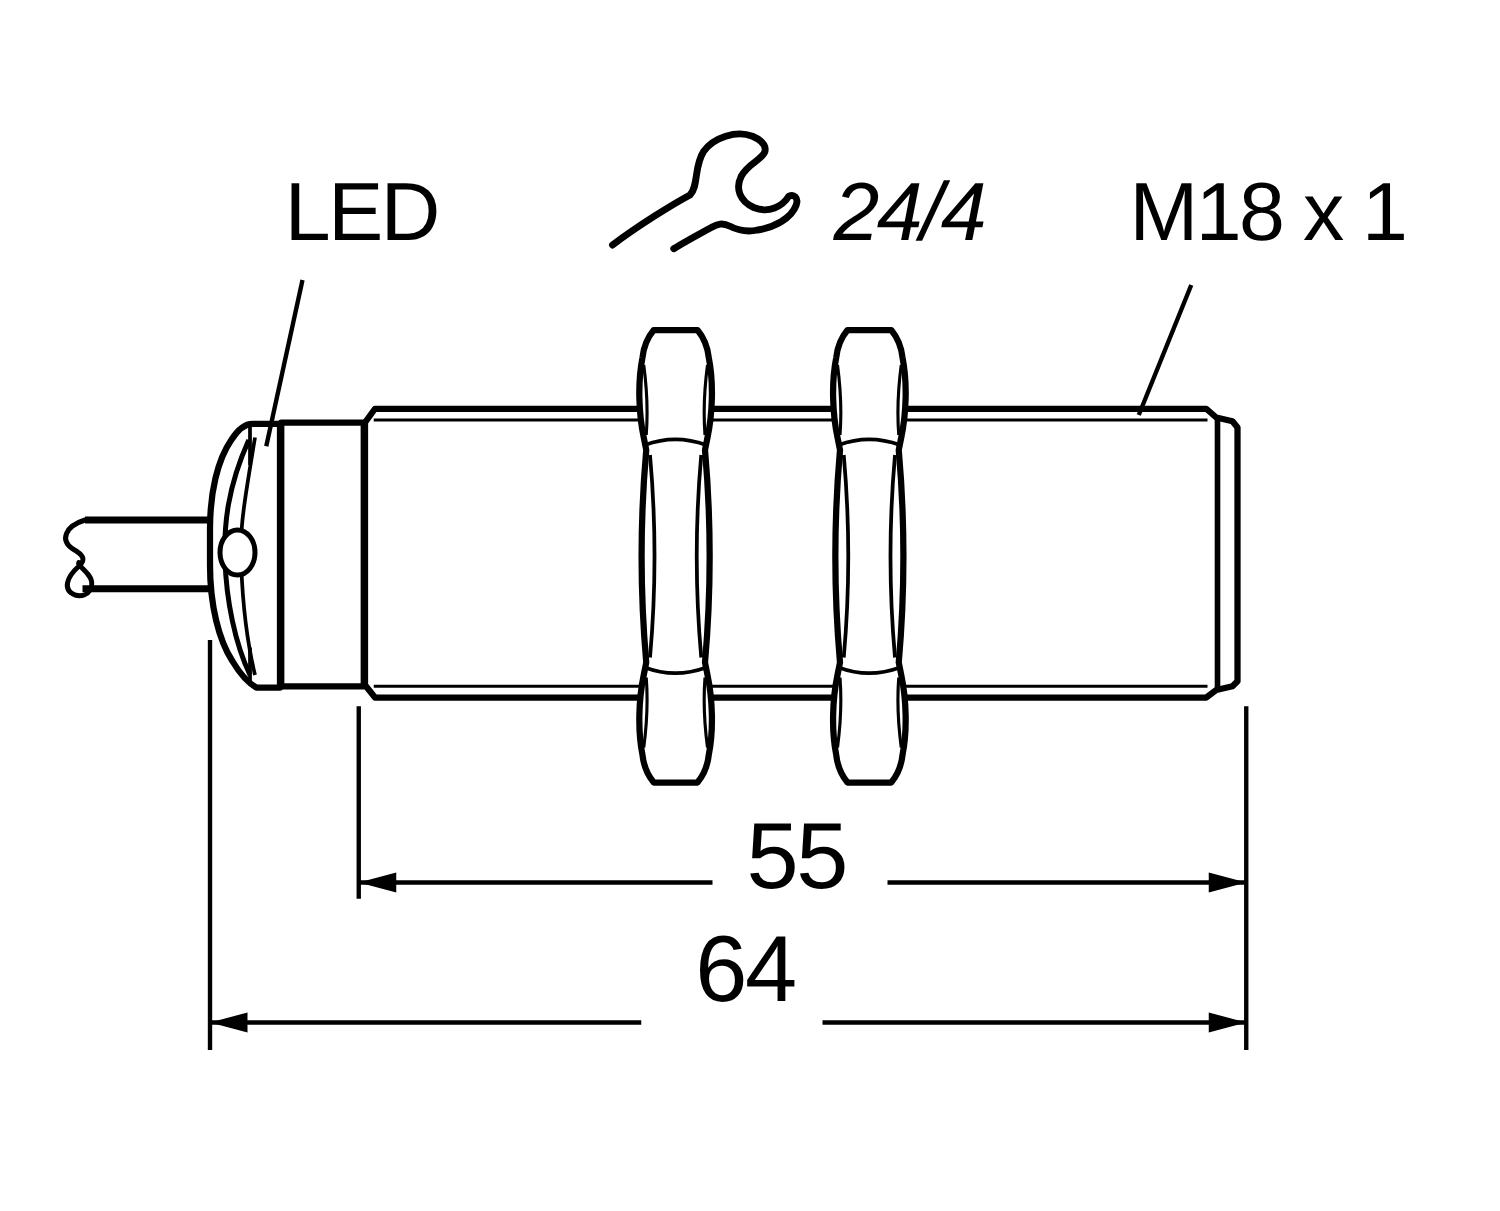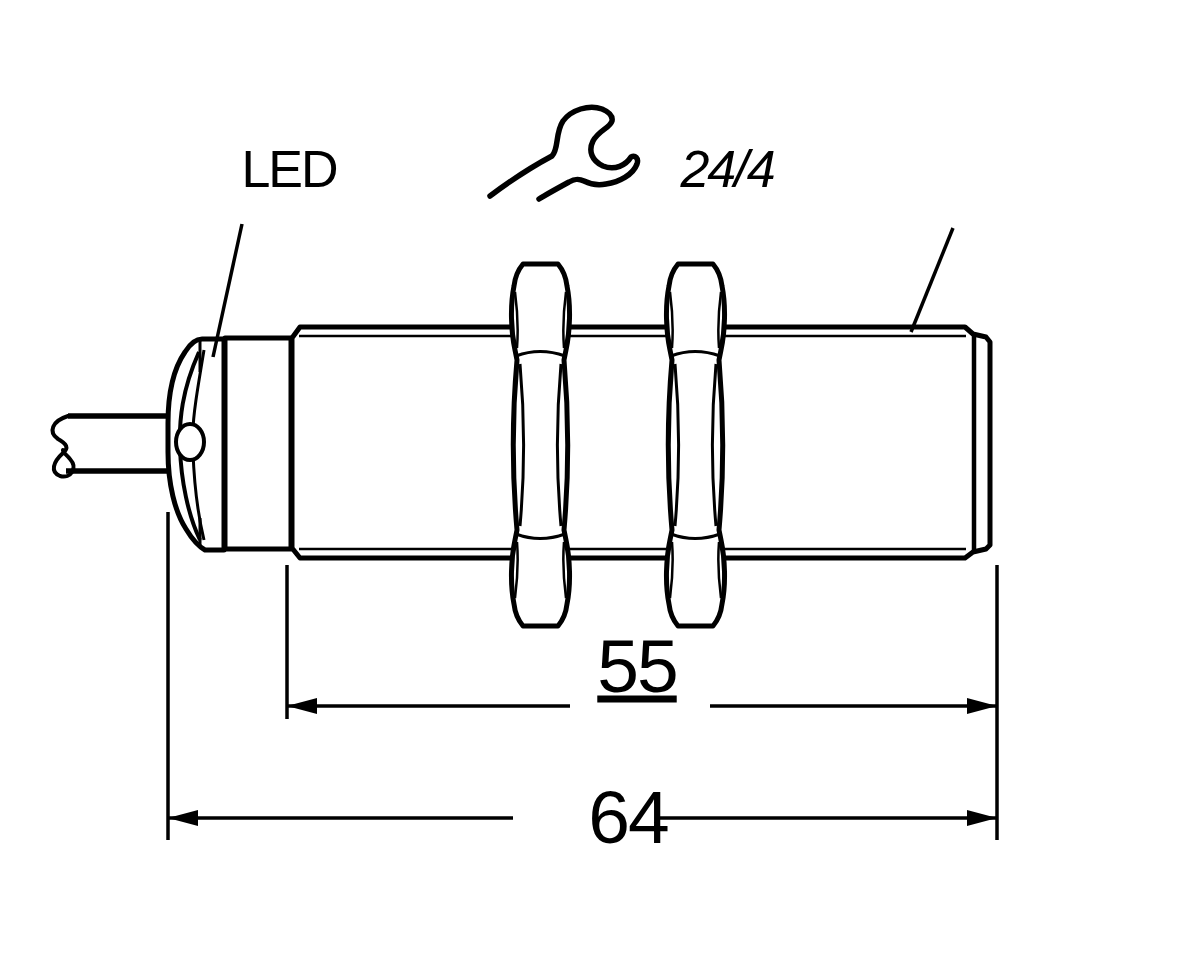--- a/index.html
+++ b/index.html
@@ -17,21 +17,21 @@
   }
   .stage svg {
     position: absolute;
     left: 0;
     top: 0;
   }
   .lbl {
     position: absolute;
     transform: translate(-50%, -50%);
     color: #000000;
-    font-size: 52px;
+    font-size: 66px;
     letter-spacing: -2px;
     line-height: 1;
     white-space: nowrap;
     user-select: none;
   }
   .lbl.dim { font-size: 75px; }
 </style>
 </head>
 <body>
 
@@ -137,18 +137,19 @@
       <line x1="658" y1="818" x2="997" y2="818" stroke="#000000" stroke-width="3.5"></line>
       <polygon points="168,818 198,810 198,826" fill="#000000"></polygon>
       <polygon points="997,818 967,810 967,826" fill="#000000"></polygon>
     </g>
   </svg>
 
   <div class="lbl" style="left:289px; top:169px;">LED</div>
 
   <div class="lbl" style="left:727px; top:169px;font-style:italic;">24/4</div>
 
+  <div class="lbl" style="left:1014px; top:169px;">M18 x 1</div>
 
-  <div class="lbl dim" style="left:637px; top:666px;text-decoration:underline;">55</div>
+  <div class="lbl dim" style="left:637px; top:685px;">55</div>
 
-  <div class="lbl dim" style="left:596px; top:817px;margin-left:32px;">64</div>
+  <div class="lbl dim" style="left:596px; top:775px;">64</div>
 
 </div>
 
 </body></html>

